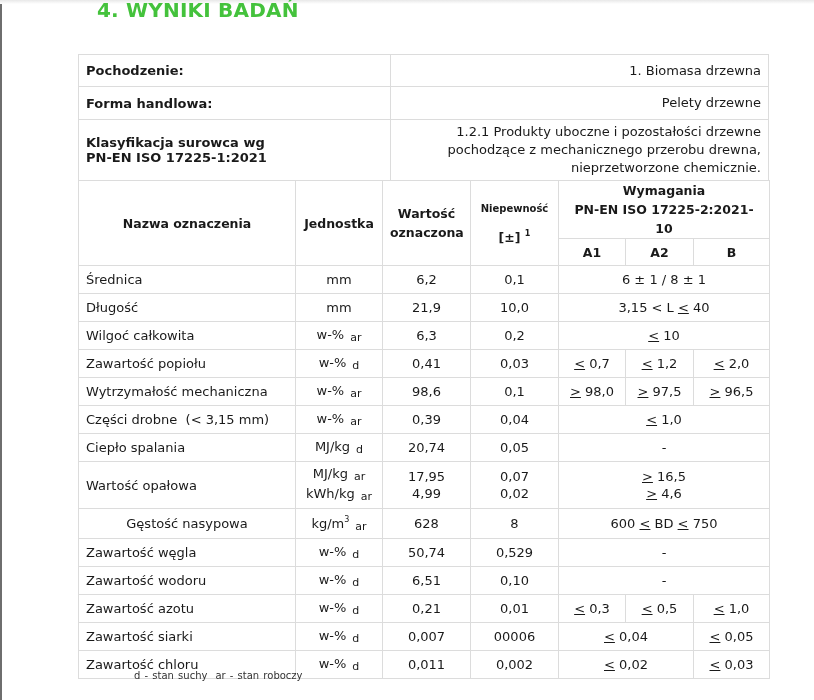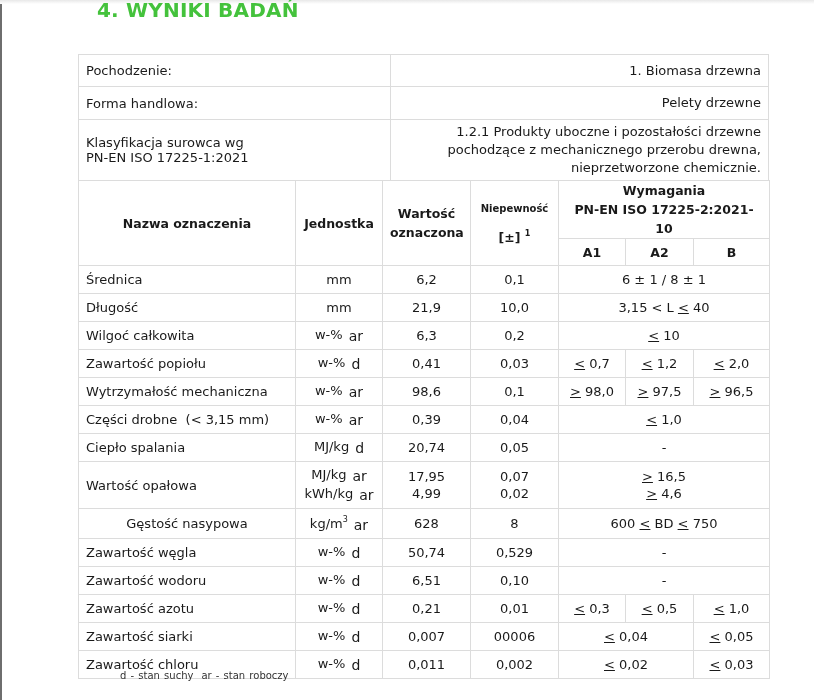--- a/index.html
+++ b/index.html
@@ -18,36 +18,36 @@
     font-family: "DejaVu Sans", sans-serif; font-weight: bold;
     font-size: 20px; color: #44c23c; letter-spacing: 0.2px;
     margin: 0;
   }
   table.info, table.results {
     position: absolute; left: 78px; border-collapse: collapse;
     table-layout: fixed; font-size: 13px;
   }
   table td, table th { border: 1px solid #dcdcdc; padding: 0 7px; }
   table.info { top: 54px; width: 691px; }
-  table.info td.k { width: 297px; font-weight: normal; font-size: 13px; }
+  table.info td.k { width: 297px; font-weight: bold; font-size: 13px; }
   table.info td.v { font-size: 13px; line-height: 18px; text-align: right; }
   table.info tr.r1 td { height: 31px; }
   table.info tr.r2 td { height: 32px; }
   table.info tr.r3 td { height: 60px; }
   table.results { top: 180px; width: 691px; }
   table.results th { font-weight: bold; font-size: 12.5px; line-height: 19px; }
   table.results td { height: 27px; font-size: 13px; text-align: center; }
   table.results td.name { text-align: left; }
   table.results tr.double td { height: 46px; line-height: 17px; }
   table.results tr.tall td { height: 29px; text-align: center; }
-  .sub { font-size: 14px; vertical-align: -2px; margin-left: 6px; }
+  .sub { font-size: 11px; vertical-align: -2px; margin-left: 6px; }
   .sup { font-size: 8px; vertical-align: 6px; }
   .ul { text-decoration: underline; }
   .footnote {
-    position: absolute; left: 120px; top: 670px;
+    position: absolute; left: 134px; top: 670px;
     font-size: 10px; color: #333333; word-spacing: 1px;
   }
   .fn-gap { display: inline-block; width: 8px; }
 </style>
 </head>
 <body>
 
 <div class="left-edge"></div>
 <div class="top-shade"></div>
 

